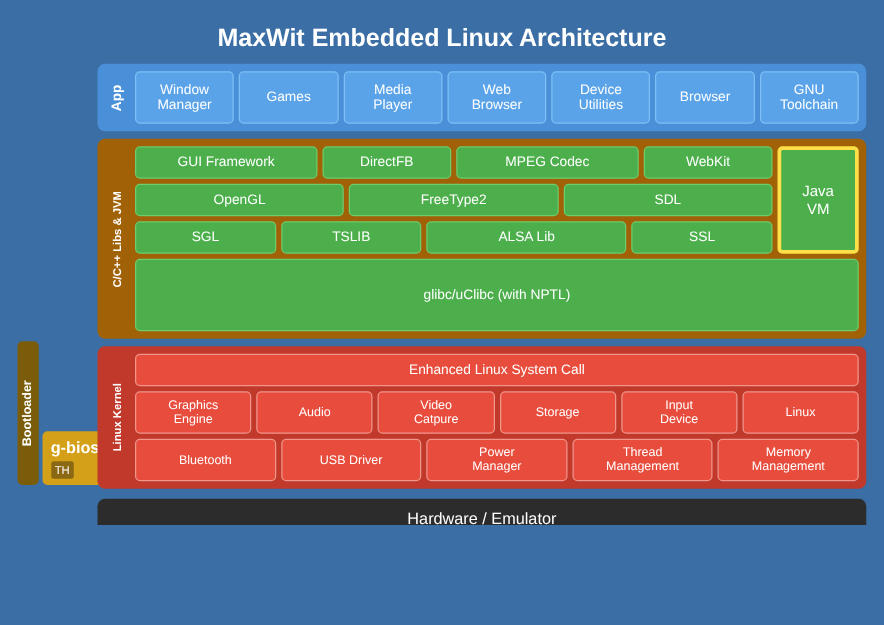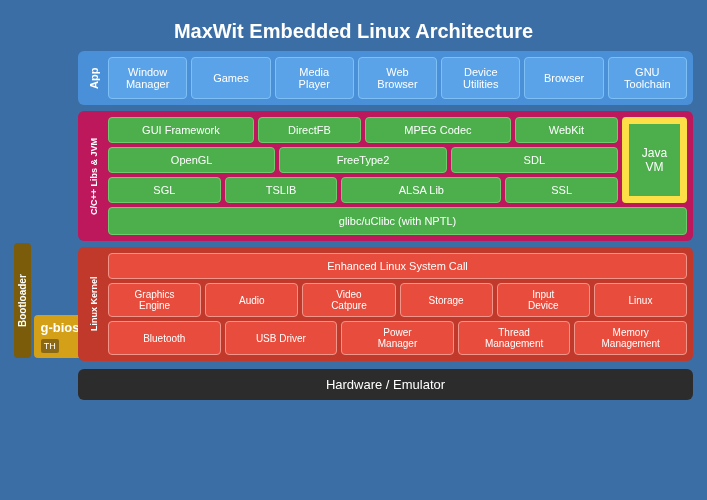--- a/index.html
+++ b/index.html
@@ -91,21 +91,21 @@
       text-align: center;
       padding: 8px 6px;
       flex: 1;
       display: flex;
       align-items: center;
       justify-content: center;
     }
 
     
     .libs-layer {
-      background: #be185d;
+      background: #a16207;
       border-radius: 6px;
       padding: 6px;
       display: flex;
       flex-direction: row;
       gap: 4px;
     }
 
     .libs-label-v {
       writing-mode: vertical-rl;
       transform: rotate(180deg);
@@ -145,21 +145,21 @@
       align-items: center;
       justify-content: center;
     }
 
     .lib-item-wide {
       flex: 1.5;
     }
 
     .java-vm {
       background: #4caf4c;
-      border: 7px solid #fde047;
+      border: 3px solid #fde047;
       border-radius: 4px;
       color: white;
       font-size: 11px;
       text-align: center;
       padding: 12px 8px;
       display: flex;
       align-items: center;
       justify-content: center;
       width: 70px;
     }
@@ -177,21 +177,21 @@
       gap: 4px;
     }
 
     .glibc-row {
       background: #4caf4c;
       border: 1px solid #6dcc6d;
       border-radius: 4px;
       color: white;
       font-size: 11px;
       text-align: center;
-      padding: 7px 8px;
+      padding: 22px 8px;
     }
 
     
     .kernel-layer {
       background: #c0392b;
       border-radius: 6px;
       padding: 6px;
       display: flex;
       flex-direction: row;
       gap: 4px;

